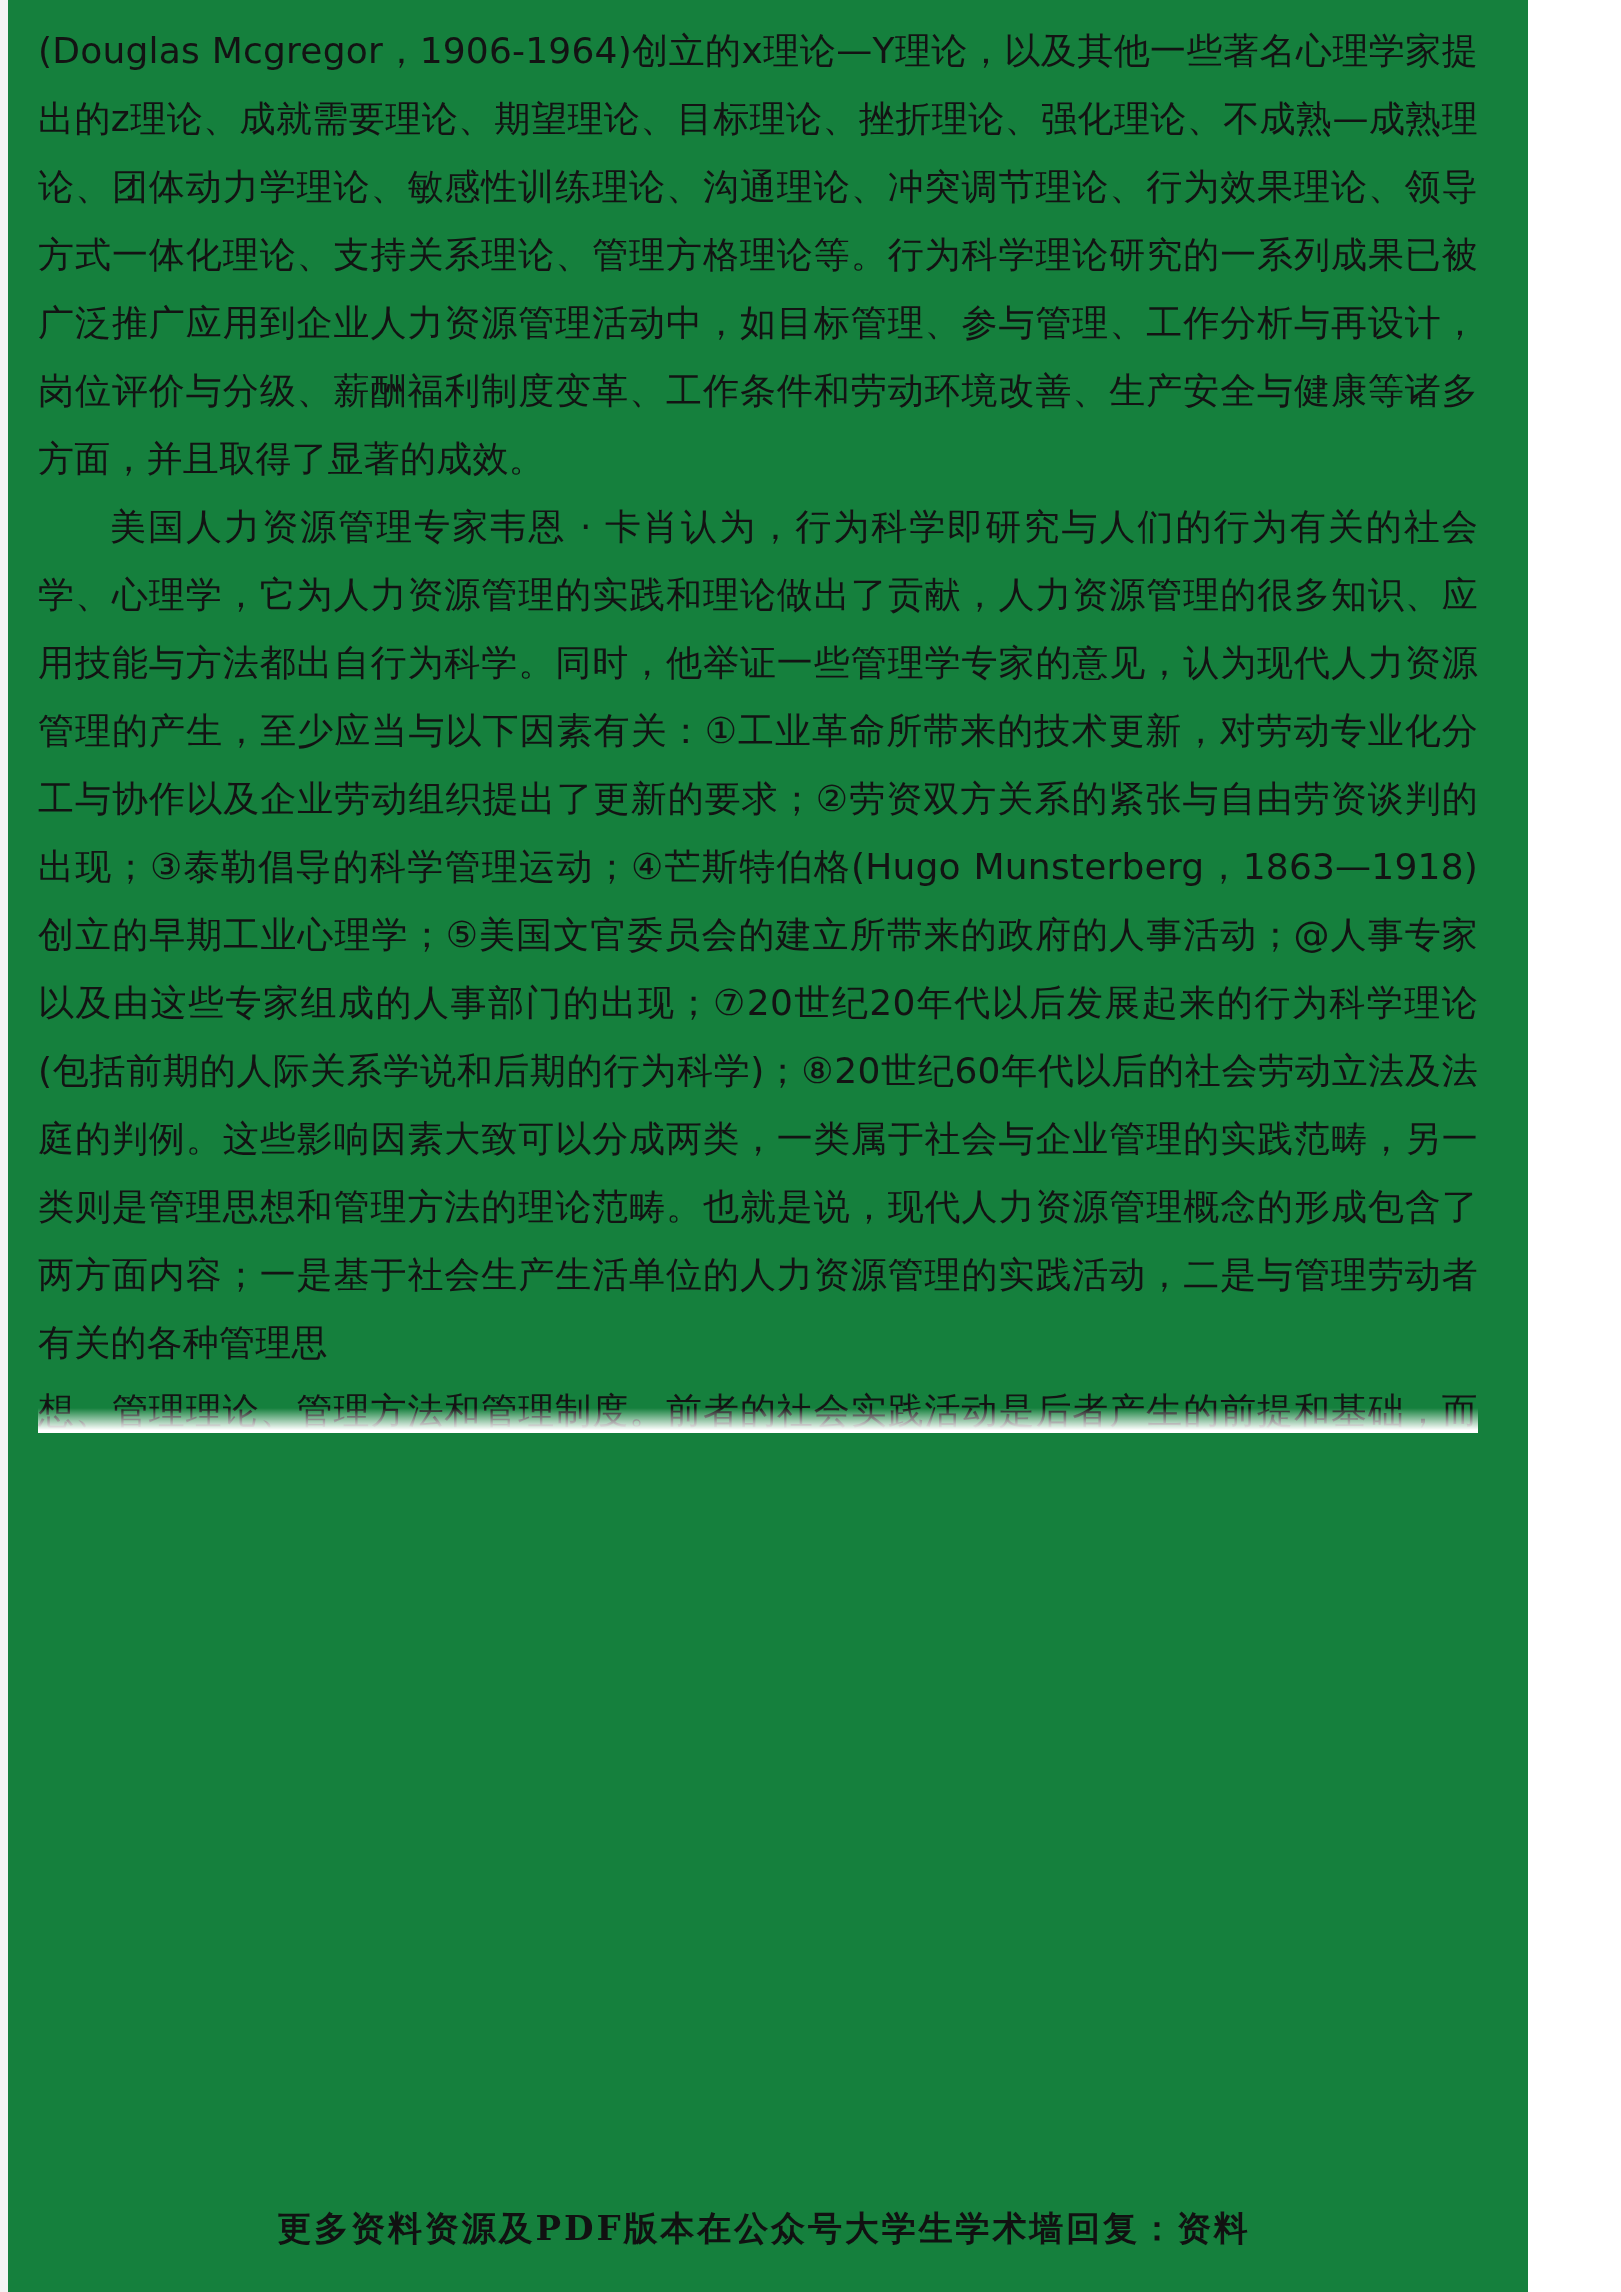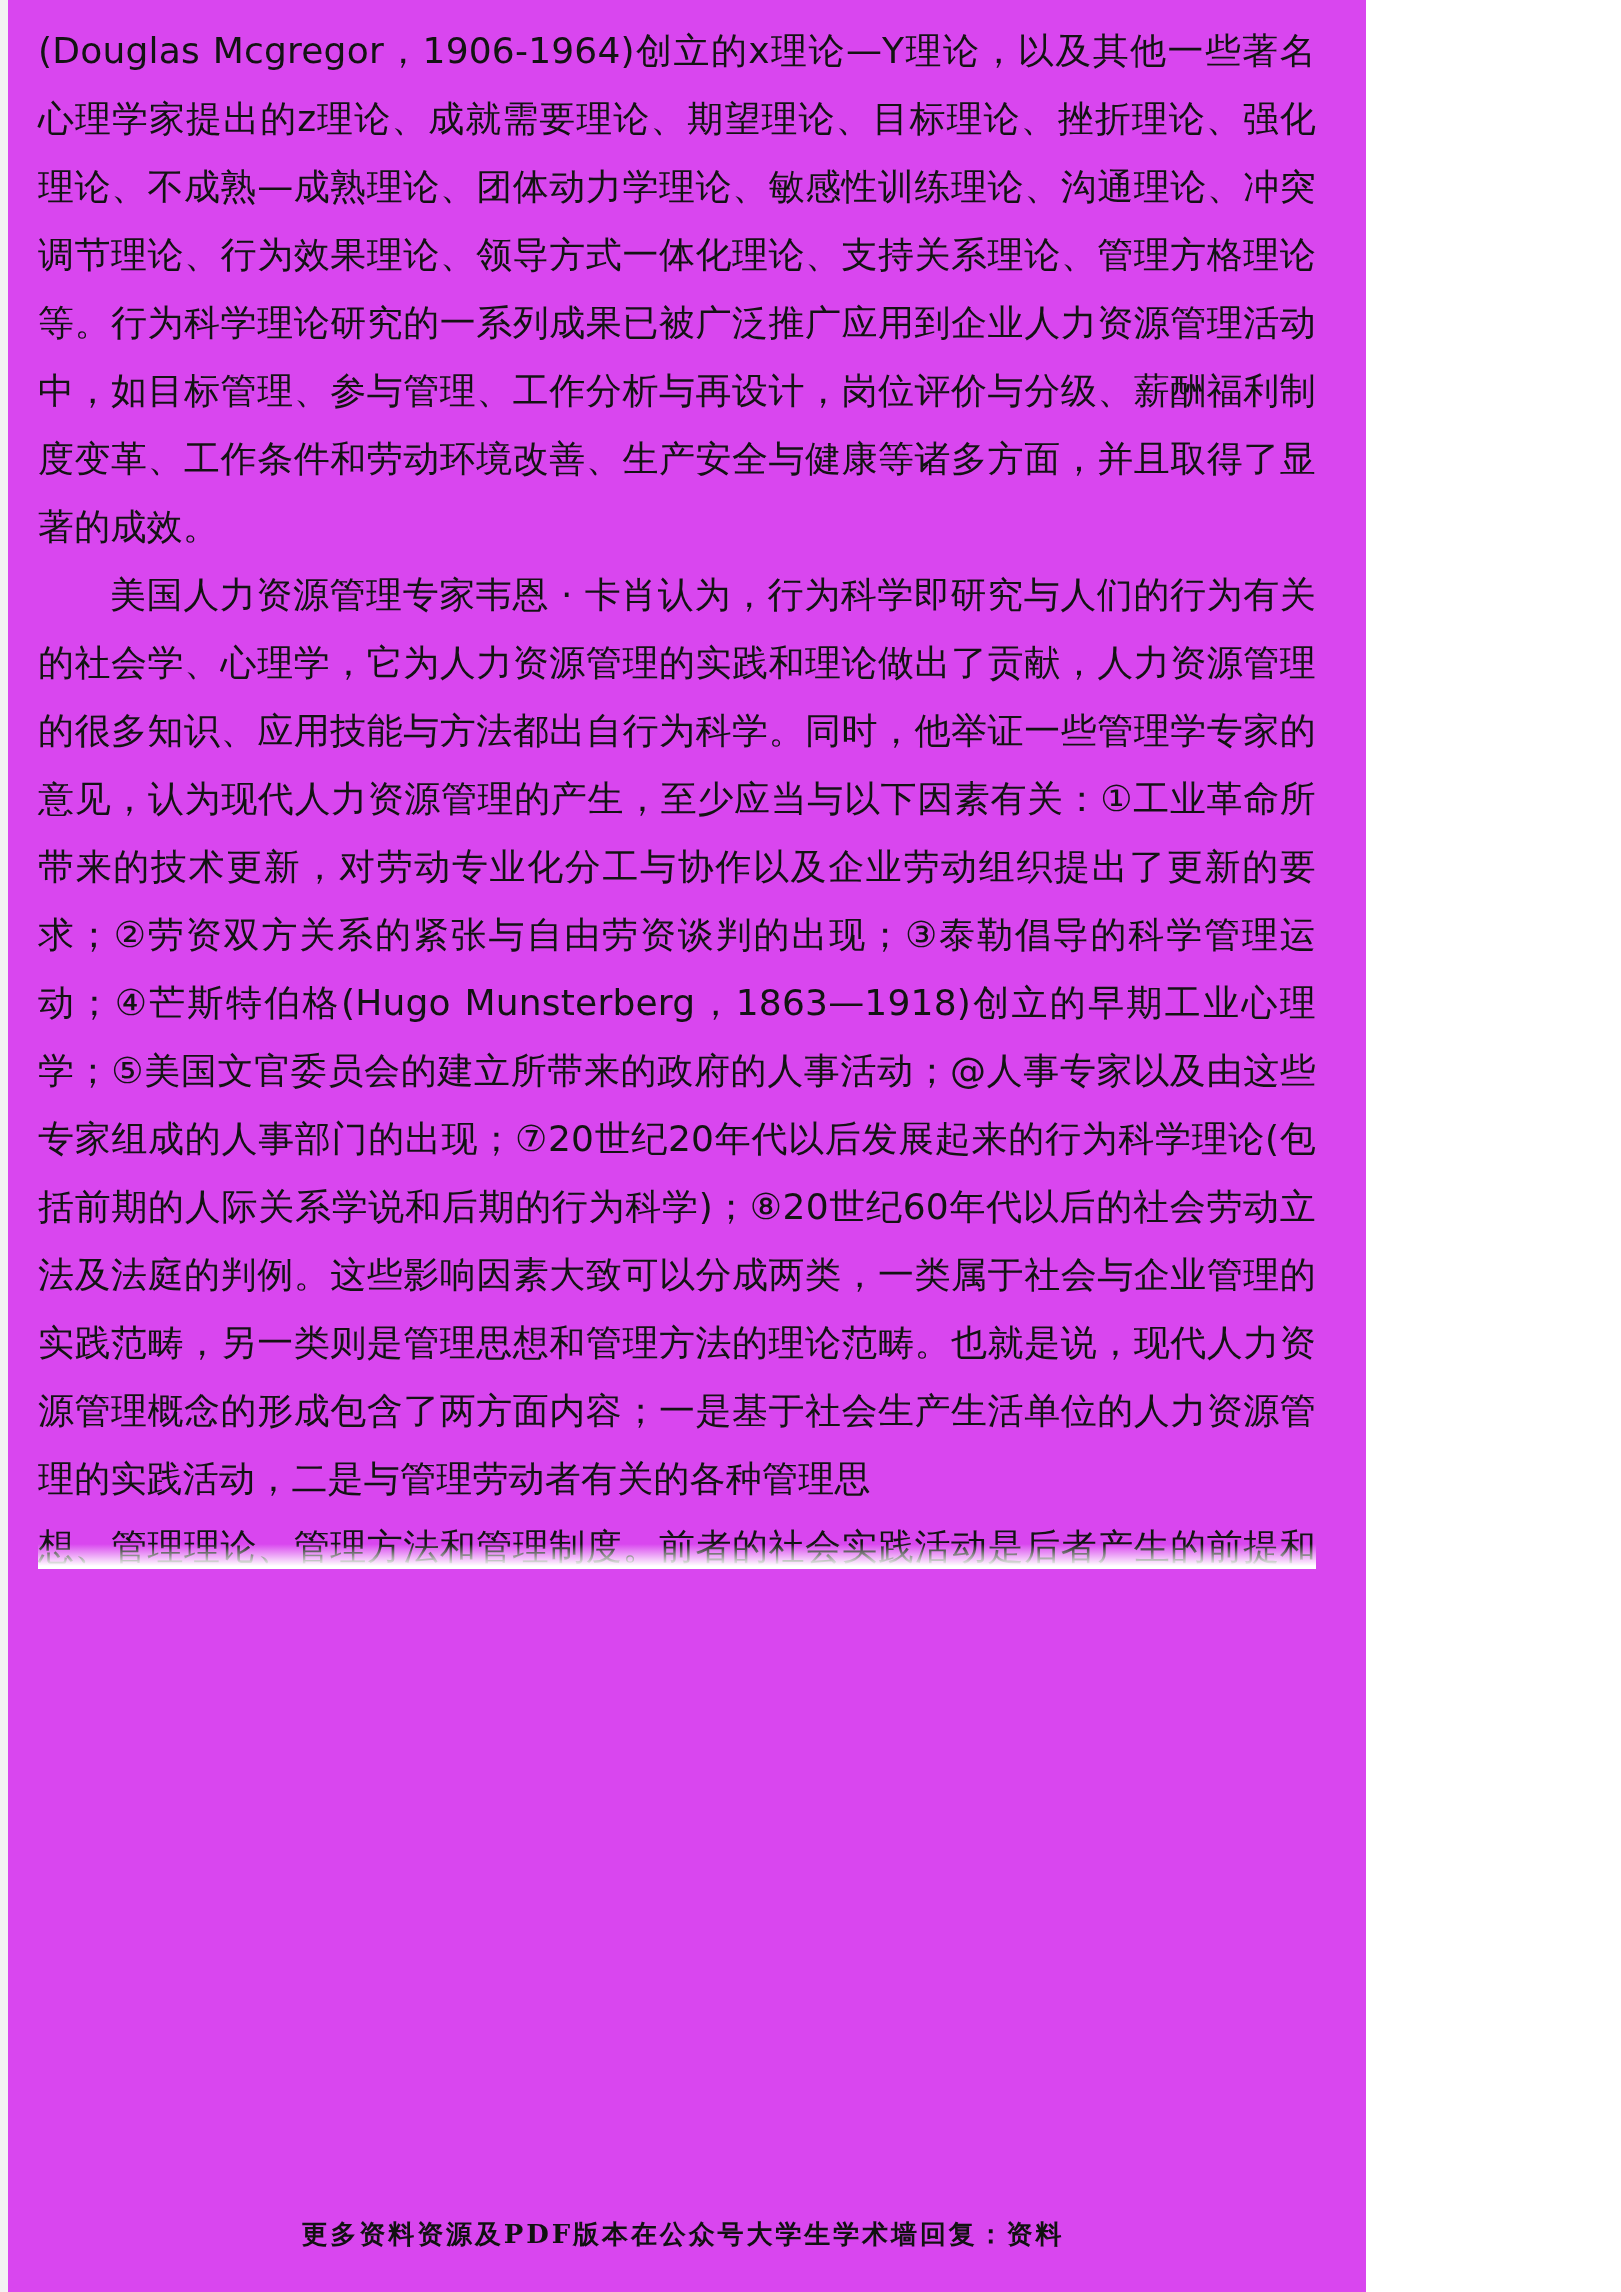--- a/index.html
+++ b/index.html
@@ -9,26 +9,26 @@
   }
   body {
     width: 1622px;
     height: 2292px;
     font-family: "DejaVu Sans", "Liberation Sans", sans-serif;
     color: #141414;
     overflow: hidden;
     position: relative;
   }
   .page {
-    width: 1366px;
+    width: 1528px;
     height: 2292px;
     box-sizing: border-box;
     padding: 17.3px 50px 0 38px;
     position: relative;
-    background: #d946ef;
+    background: #15803d;
   }
   .body-text {
     font-size: 36px;
     line-height: 68px;
     letter-spacing: 0.2px;
     text-align: justify;
     text-justify: inter-character;
     color: #131313;
   }
   .para {
@@ -52,21 +52,21 @@
     height: 25px;
     background: linear-gradient(to bottom, rgba(255,255,255,0) 0%, #ffffff 88%);
   }
   .footer {
     position: absolute;
     left: 0;
     right: 0;
     bottom: 40px;
     text-align: center;
     font-family: "DejaVu Serif", "Liberation Serif", serif;
-    font-size: 26px;
+    font-size: 34px;
     font-weight: 700;
     letter-spacing: 2.9px;
     color: #111111;
   }
   .page-edge-left {
     position: absolute;
     left: 0;
     top: 0;
     bottom: 0;
     width: 7.7px;

